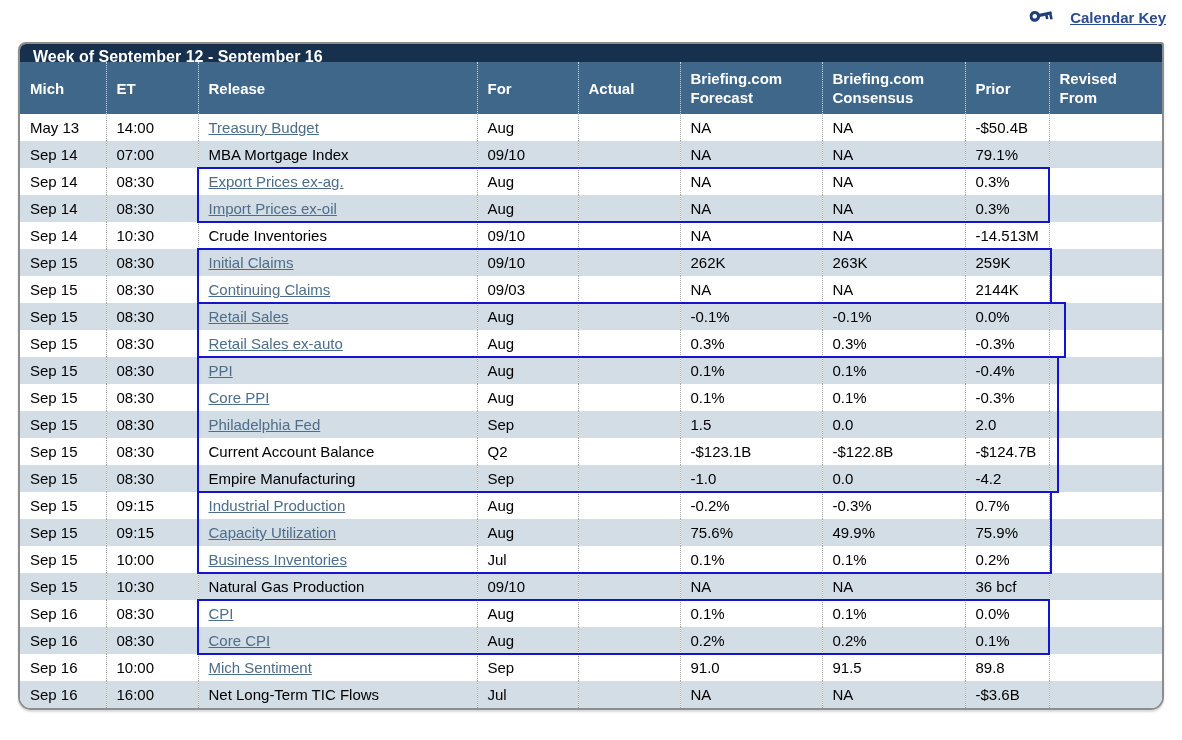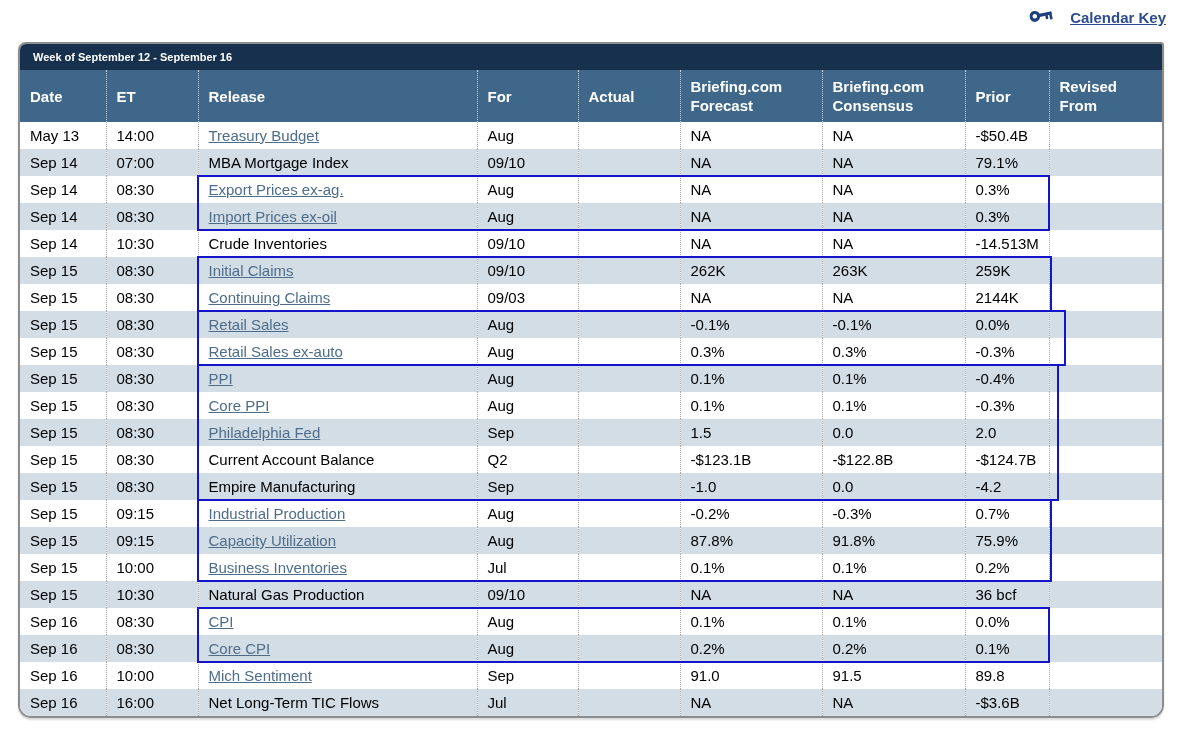--- a/index.html
+++ b/index.html
@@ -16,22 +16,22 @@
   .topbar{position:absolute;top:8px;right:16px;display:flex;align-items:center;gap:17px}
   .cal-key-link{color:var(--cal-link);font-size:15px;font-weight:bold;text-decoration:underline;cursor:pointer}
   .key-icon{display:inline-block;transform:rotate(-12deg)}
   
   .panel{
     position:absolute;left:18px;top:42px;width:1146px;
     border:2px solid #8d8d8d;border-radius:8px 3px 13px 13px;overflow:hidden;
     box-shadow:0 2px 2px rgba(0,0,0,.15);
   }
   .title-bar{
-    background:var(--navy);color:#fff;font-size:11px;font-weight:bold;
-    height:26px;line-height:26px;padding-left:13px;
+    background:var(--navy);color:#fff;font-size:16px;font-weight:bold;
+    height:18px;line-height:26px;padding-left:13px;
   }
   .table-wrap{position:relative}
   table{border-collapse:collapse;table-layout:fixed;width:1142px}
   thead th{
     background:var(--header-bg);color:#fff;font-size:15px;font-weight:bold;
     height:52px;text-align:left;vertical-align:middle;padding:0 4px 0 10px;
     line-height:19px;border-left:1px dotted #c9d5df;
   }
   thead th:first-child{border-left:none}
   tbody td{
@@ -71,21 +71,21 @@
           <col style="width: 279px;">
           <col style="width: 101px;">
           <col style="width: 102px;">
           <col style="width: 142px;">
           <col style="width: 143px;">
           <col style="width: 84px;">
           <col style="width: 113px;">
         </colgroup>
       <thead>
           <tr id="header-row">
-            <th>Date</th>
+            <th>Mich</th>
             <th>ET</th>
             <th>Release</th>
             <th>For</th>
             <th>Actual</th>
             <th>Briefing.com Forecast</th>
             <th>Briefing.com Consensus</th>
             <th>Prior</th>
             <th>Revised From</th>
           </tr>
         </thead>
@@ -254,22 +254,22 @@
             <td>-0.3%</td>
             <td>0.7%</td>
             <td></td>
           </tr>
           <tr>
             <td>Sep 15</td>
             <td>09:15</td>
             <td><a class="release-link">Capacity Utilization</a></td>
             <td>Aug</td>
             <td></td>
-            <td>87.8%</td>
-            <td>91.8%</td>
+            <td>75.6%</td>
+            <td>49.9%</td>
             <td>75.9%</td>
             <td></td>
           </tr>
           <tr>
             <td>Sep 15</td>
             <td>10:00</td>
             <td><a class="release-link">Business Inventories</a></td>
             <td>Jul</td>
             <td></td>
             <td>0.1%</td>

